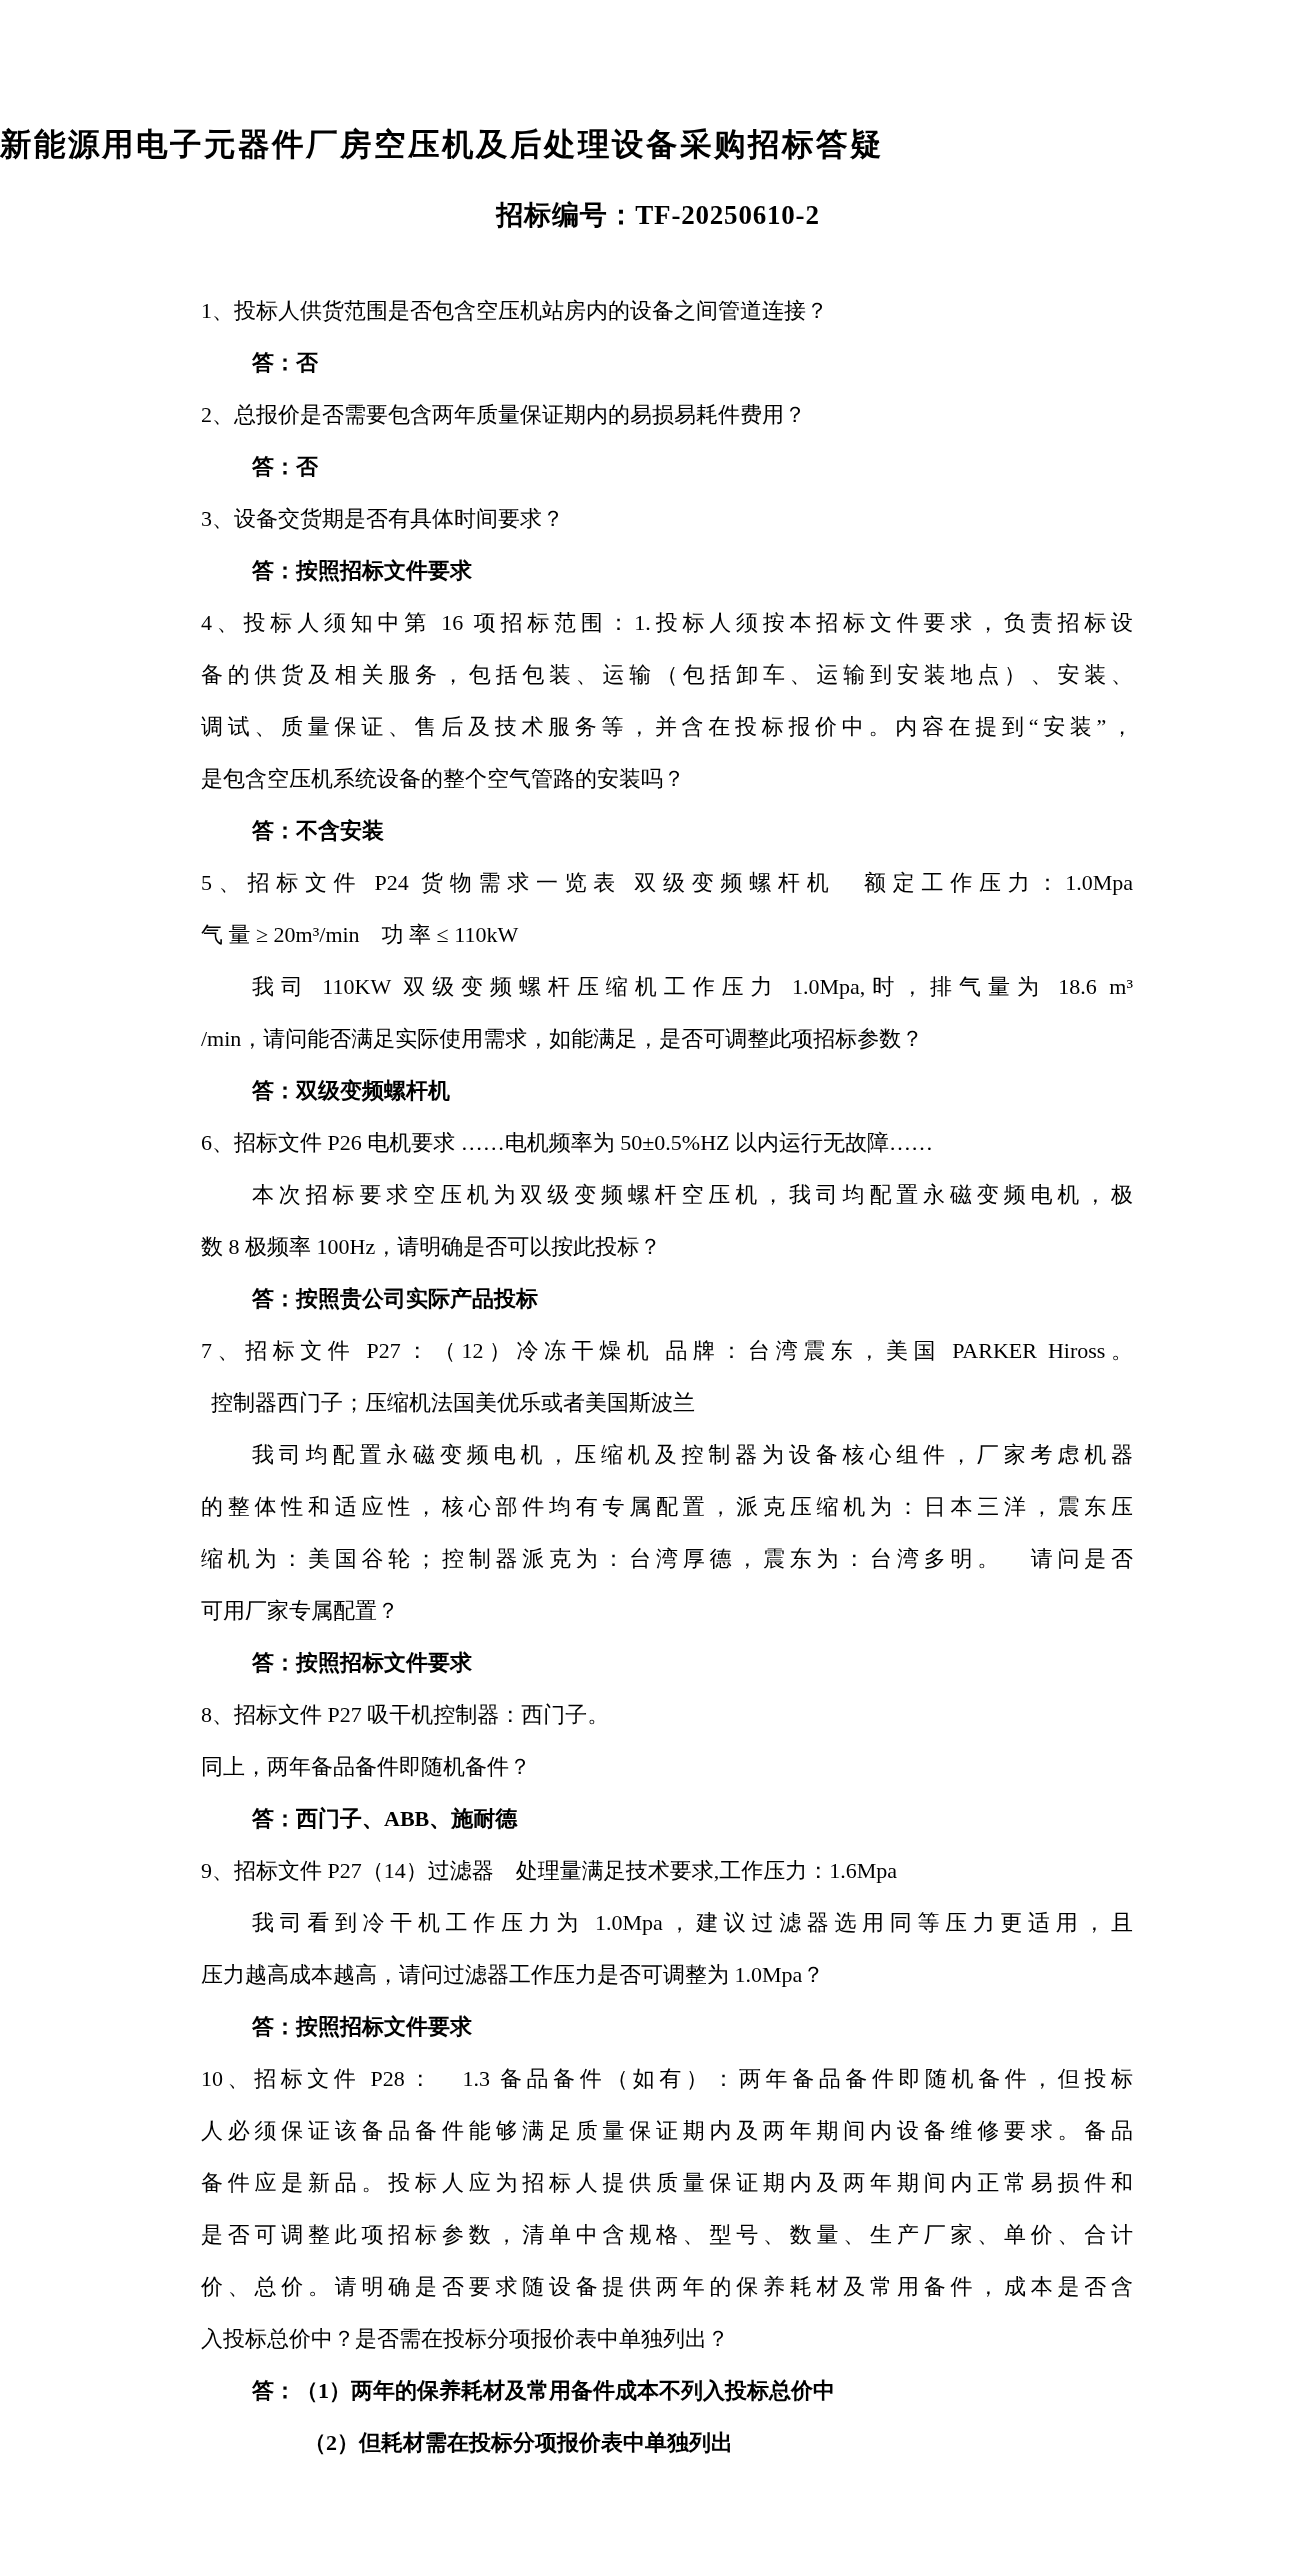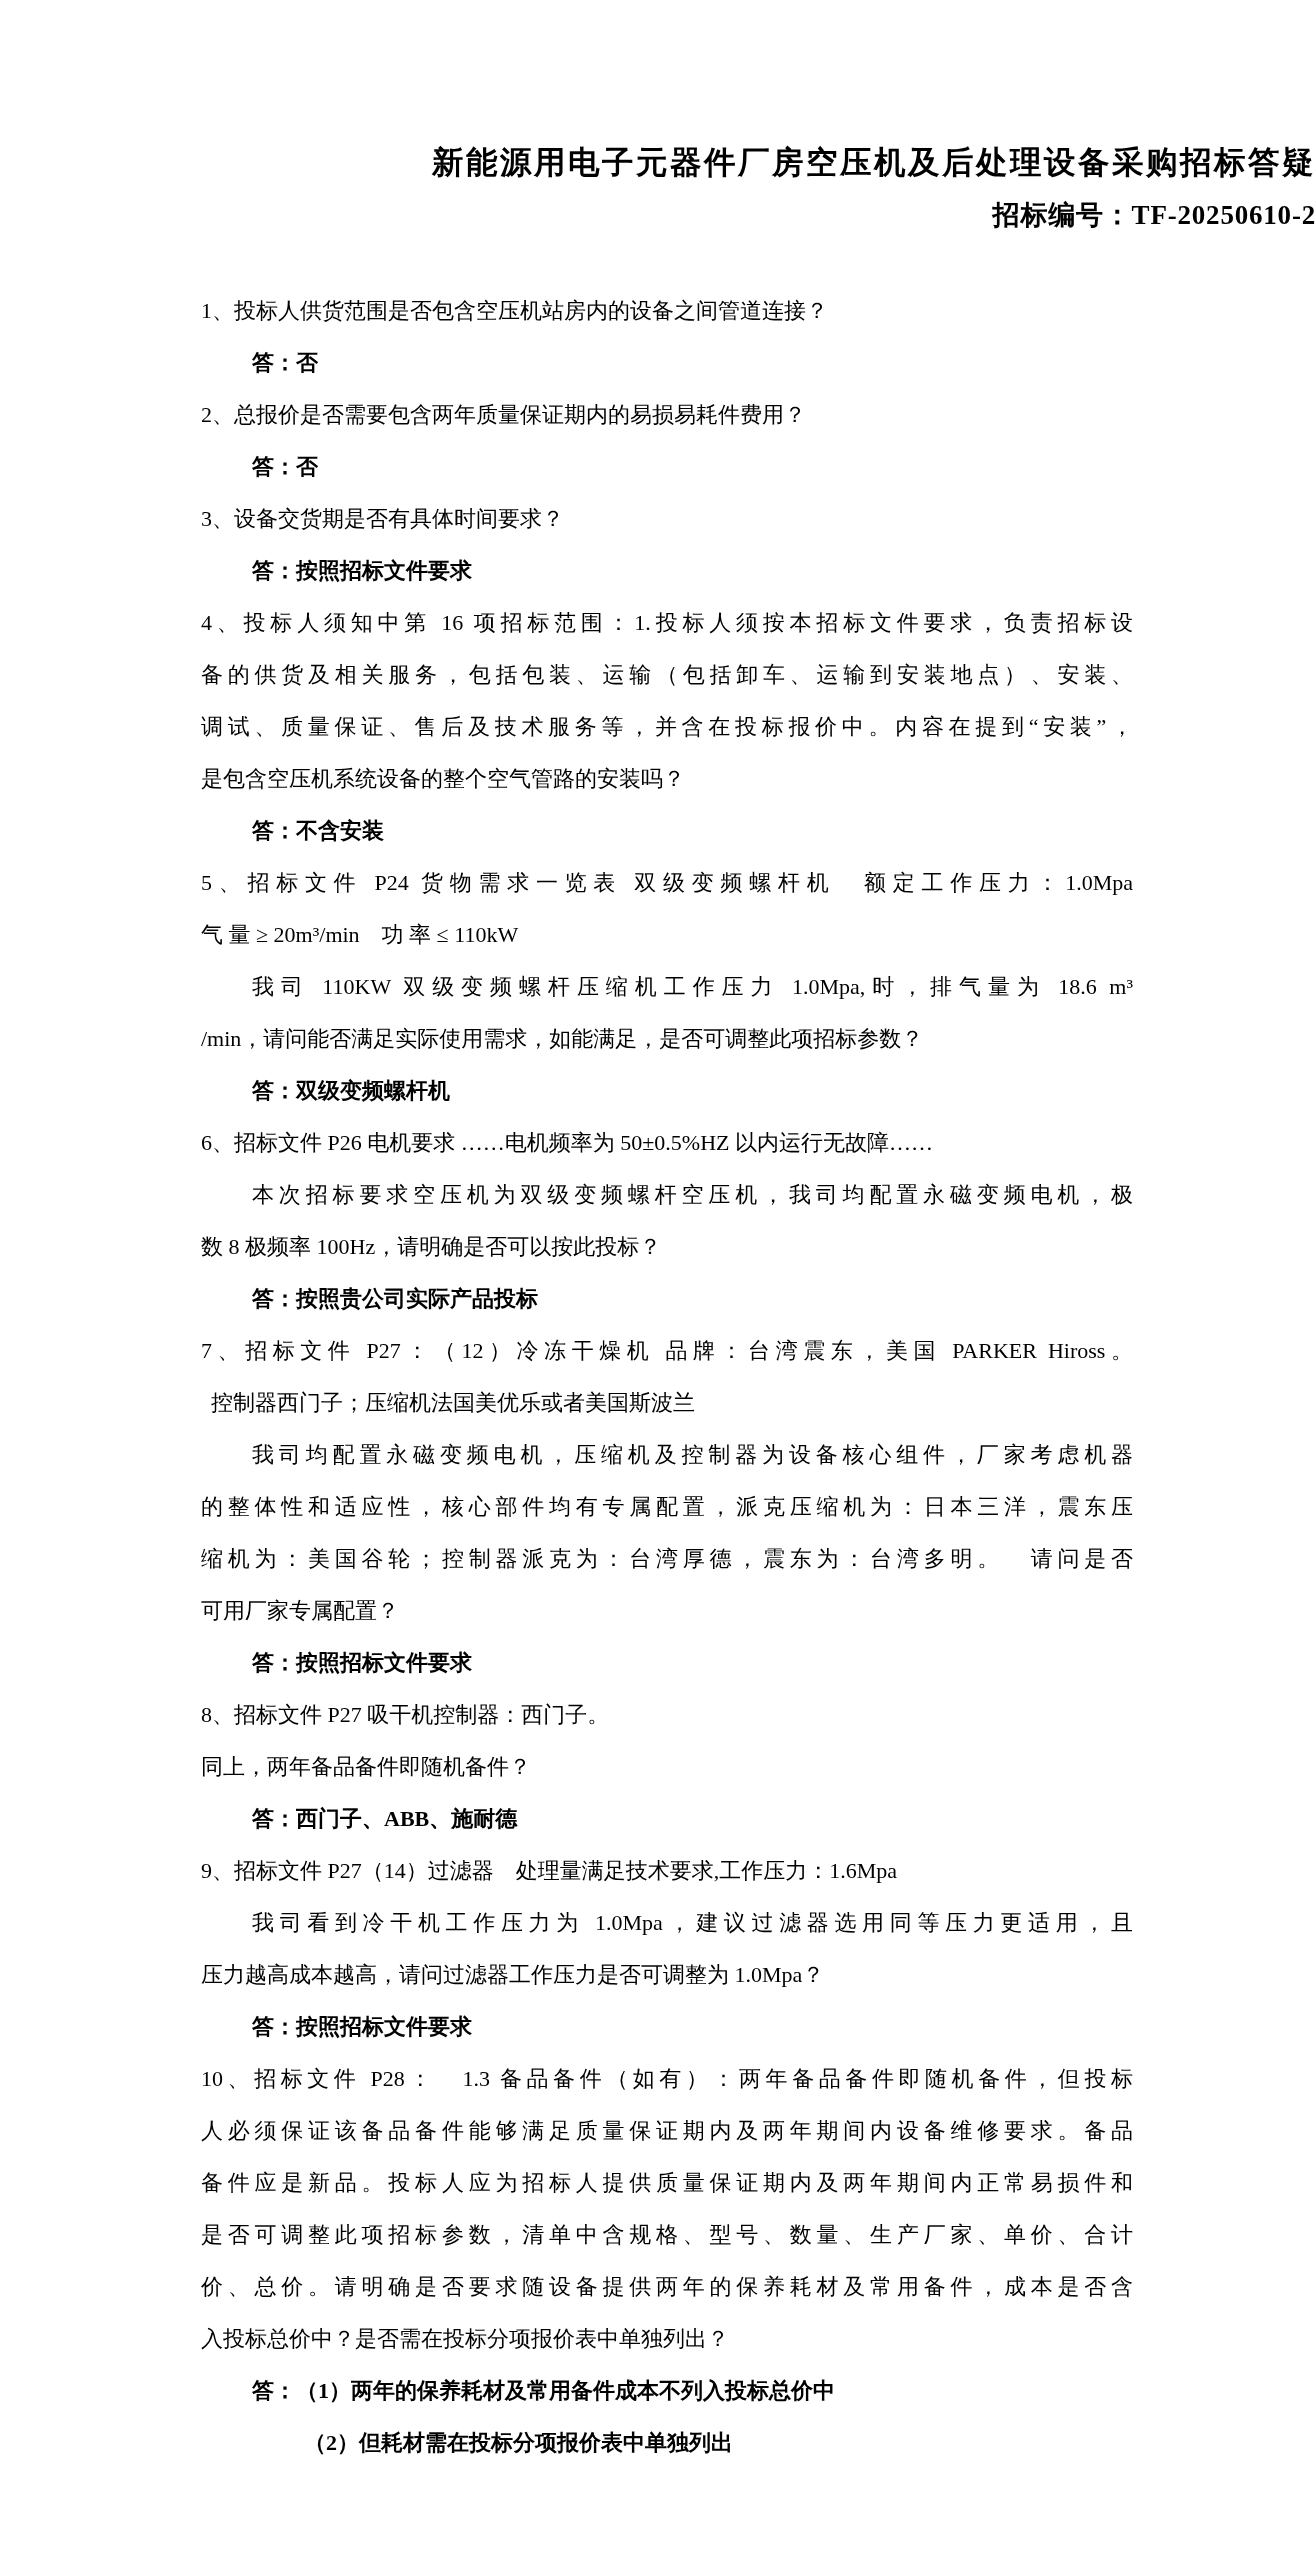--- a/index.html
+++ b/index.html
@@ -11,36 +11,36 @@
     position: relative;
     width: 1316px;
     height: 2576px;
     background: #ffffff;
     color: #000000;
     font-family: "Liberation Serif", "DejaVu Serif", serif;
     overflow: hidden;
   }
   .doc-title {
     position: absolute;
-    top: 144px;
+    top: 126px;
     left: 0;
     width: 100%;
-    text-align: right;
+    text-align: left;
     font-size: 31.5px;
     font-weight: 700;
     letter-spacing: 2.5px;
     line-height: 38px;
     white-space: nowrap;
   }
   .doc-subtitle {
     position: absolute;
     top: 197px;
     left: 0;
     width: 100%;
-    text-align: right;
+    text-align: center;
     font-size: 27px;
     font-weight: 700;
     letter-spacing: 0.8px;
     line-height: 36px;
     white-space: nowrap;
   }
   .doc-body {
     position: absolute;
     left: 201px;
     top: 285px;

